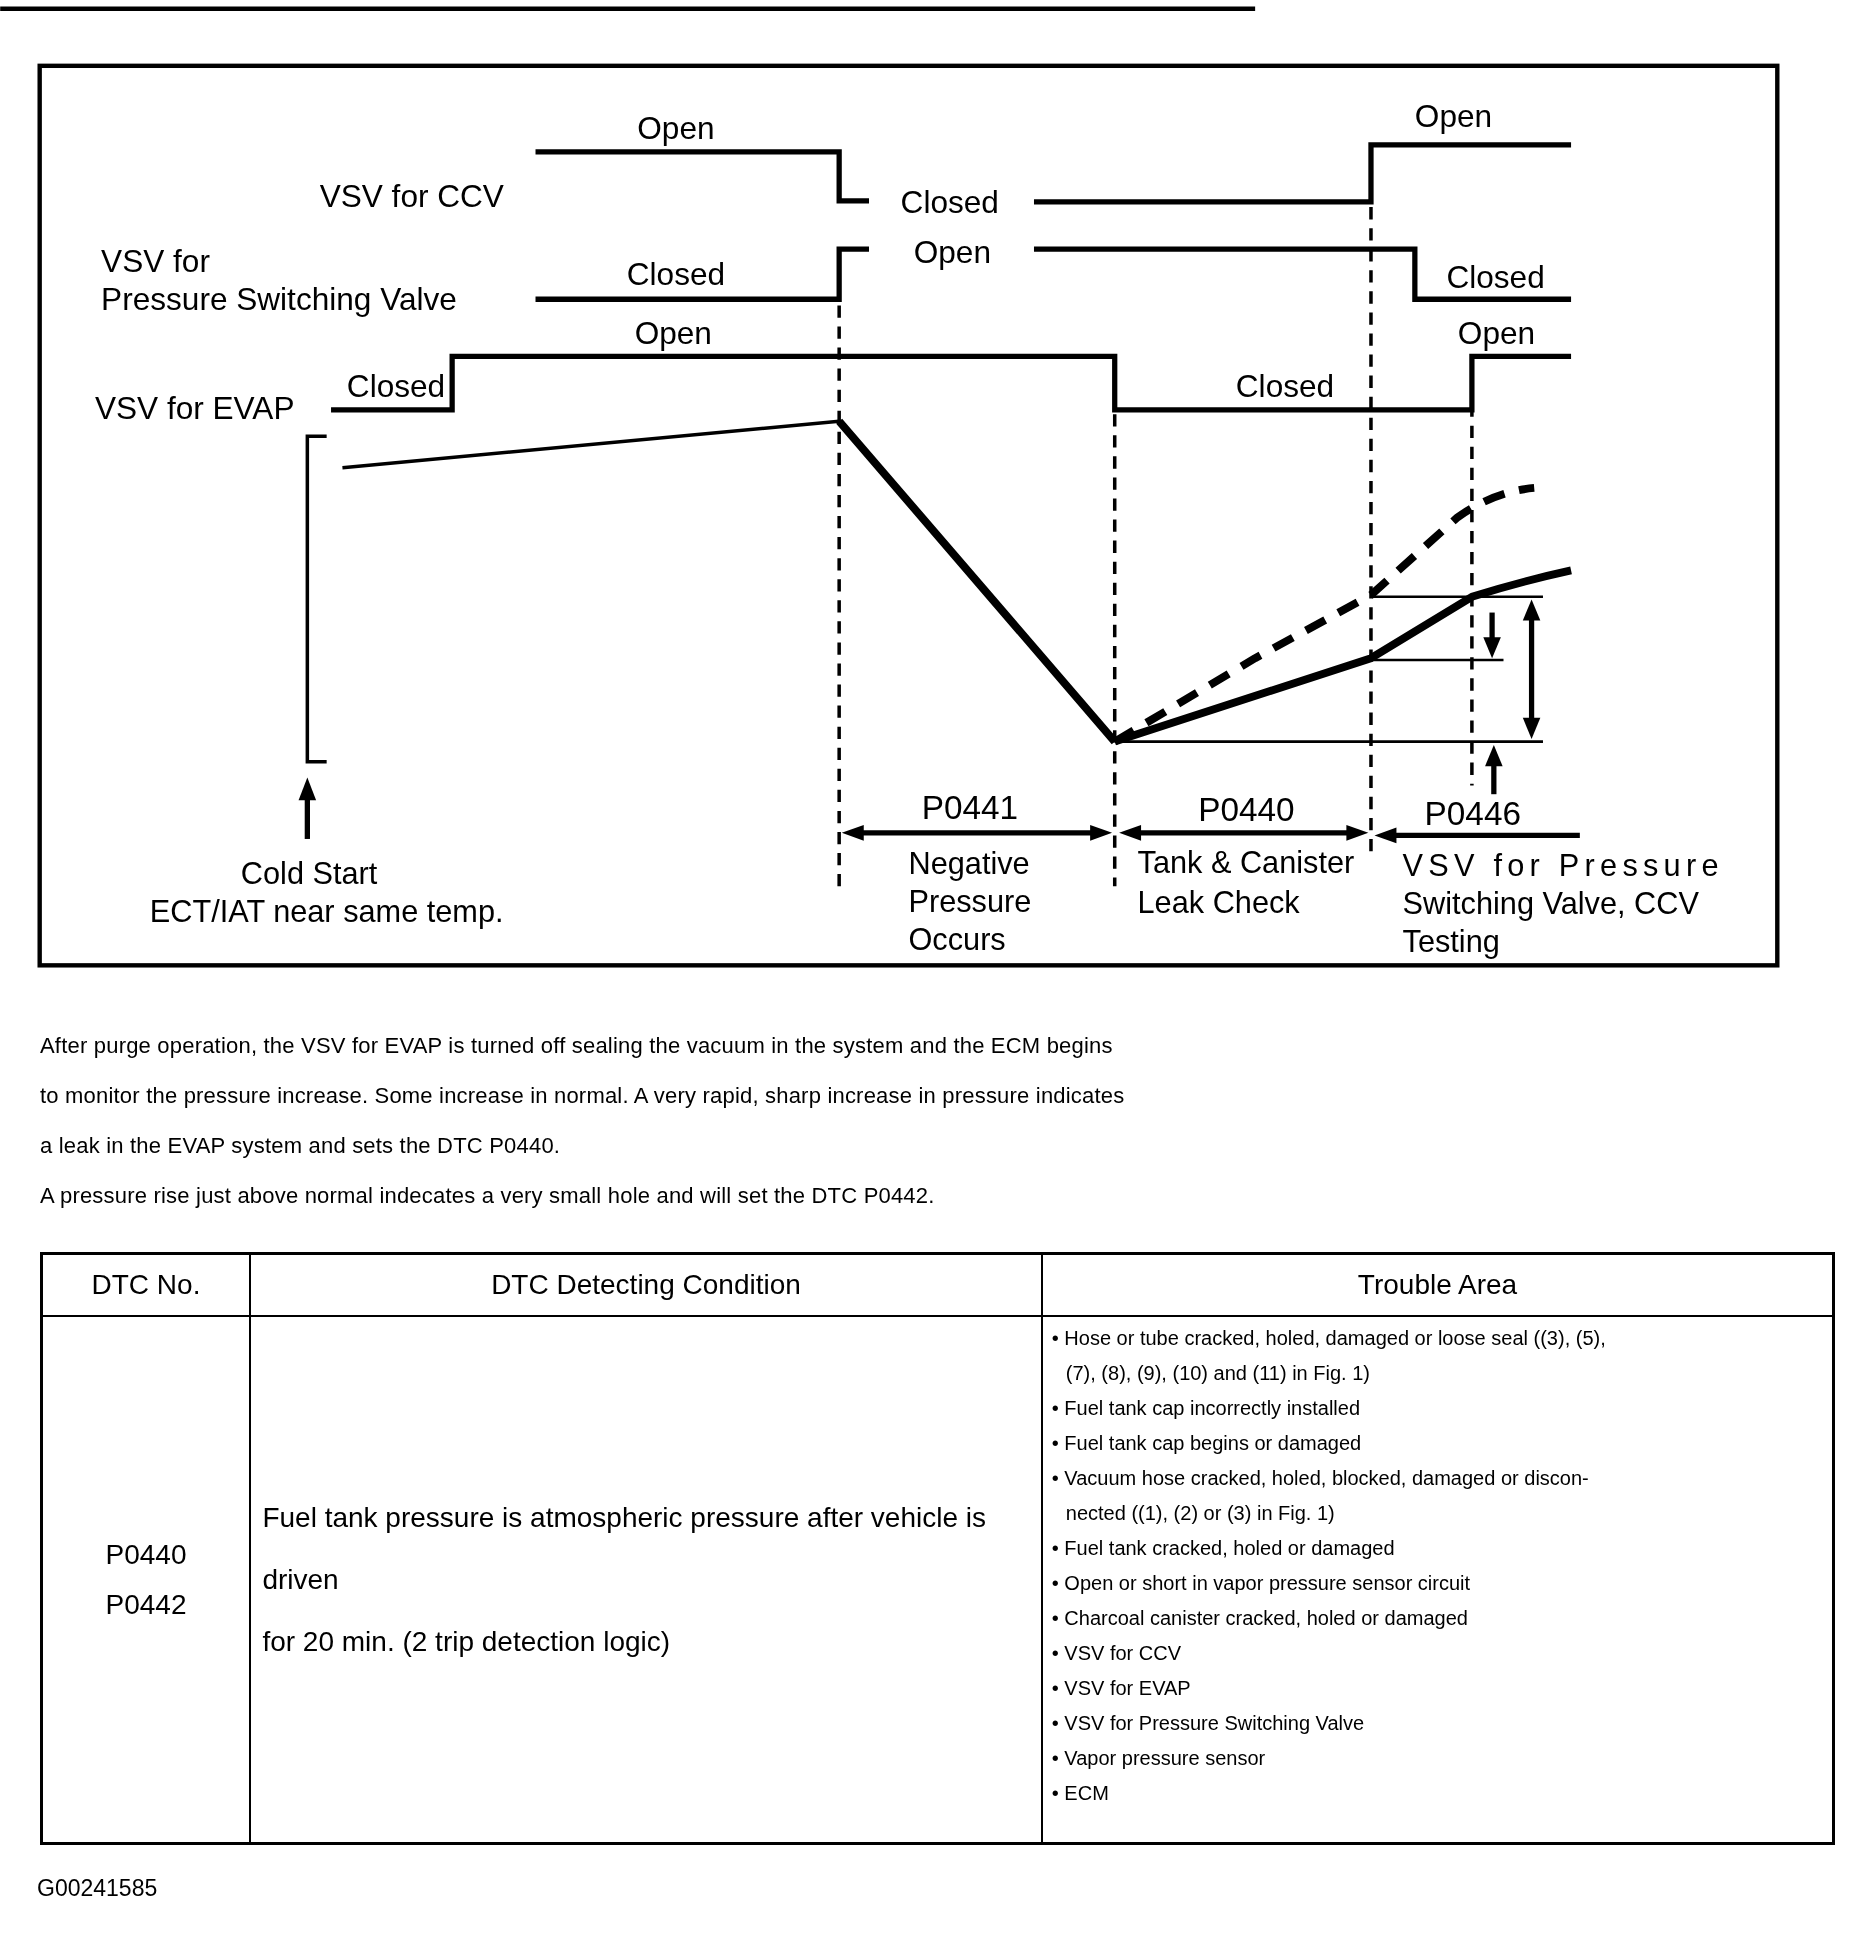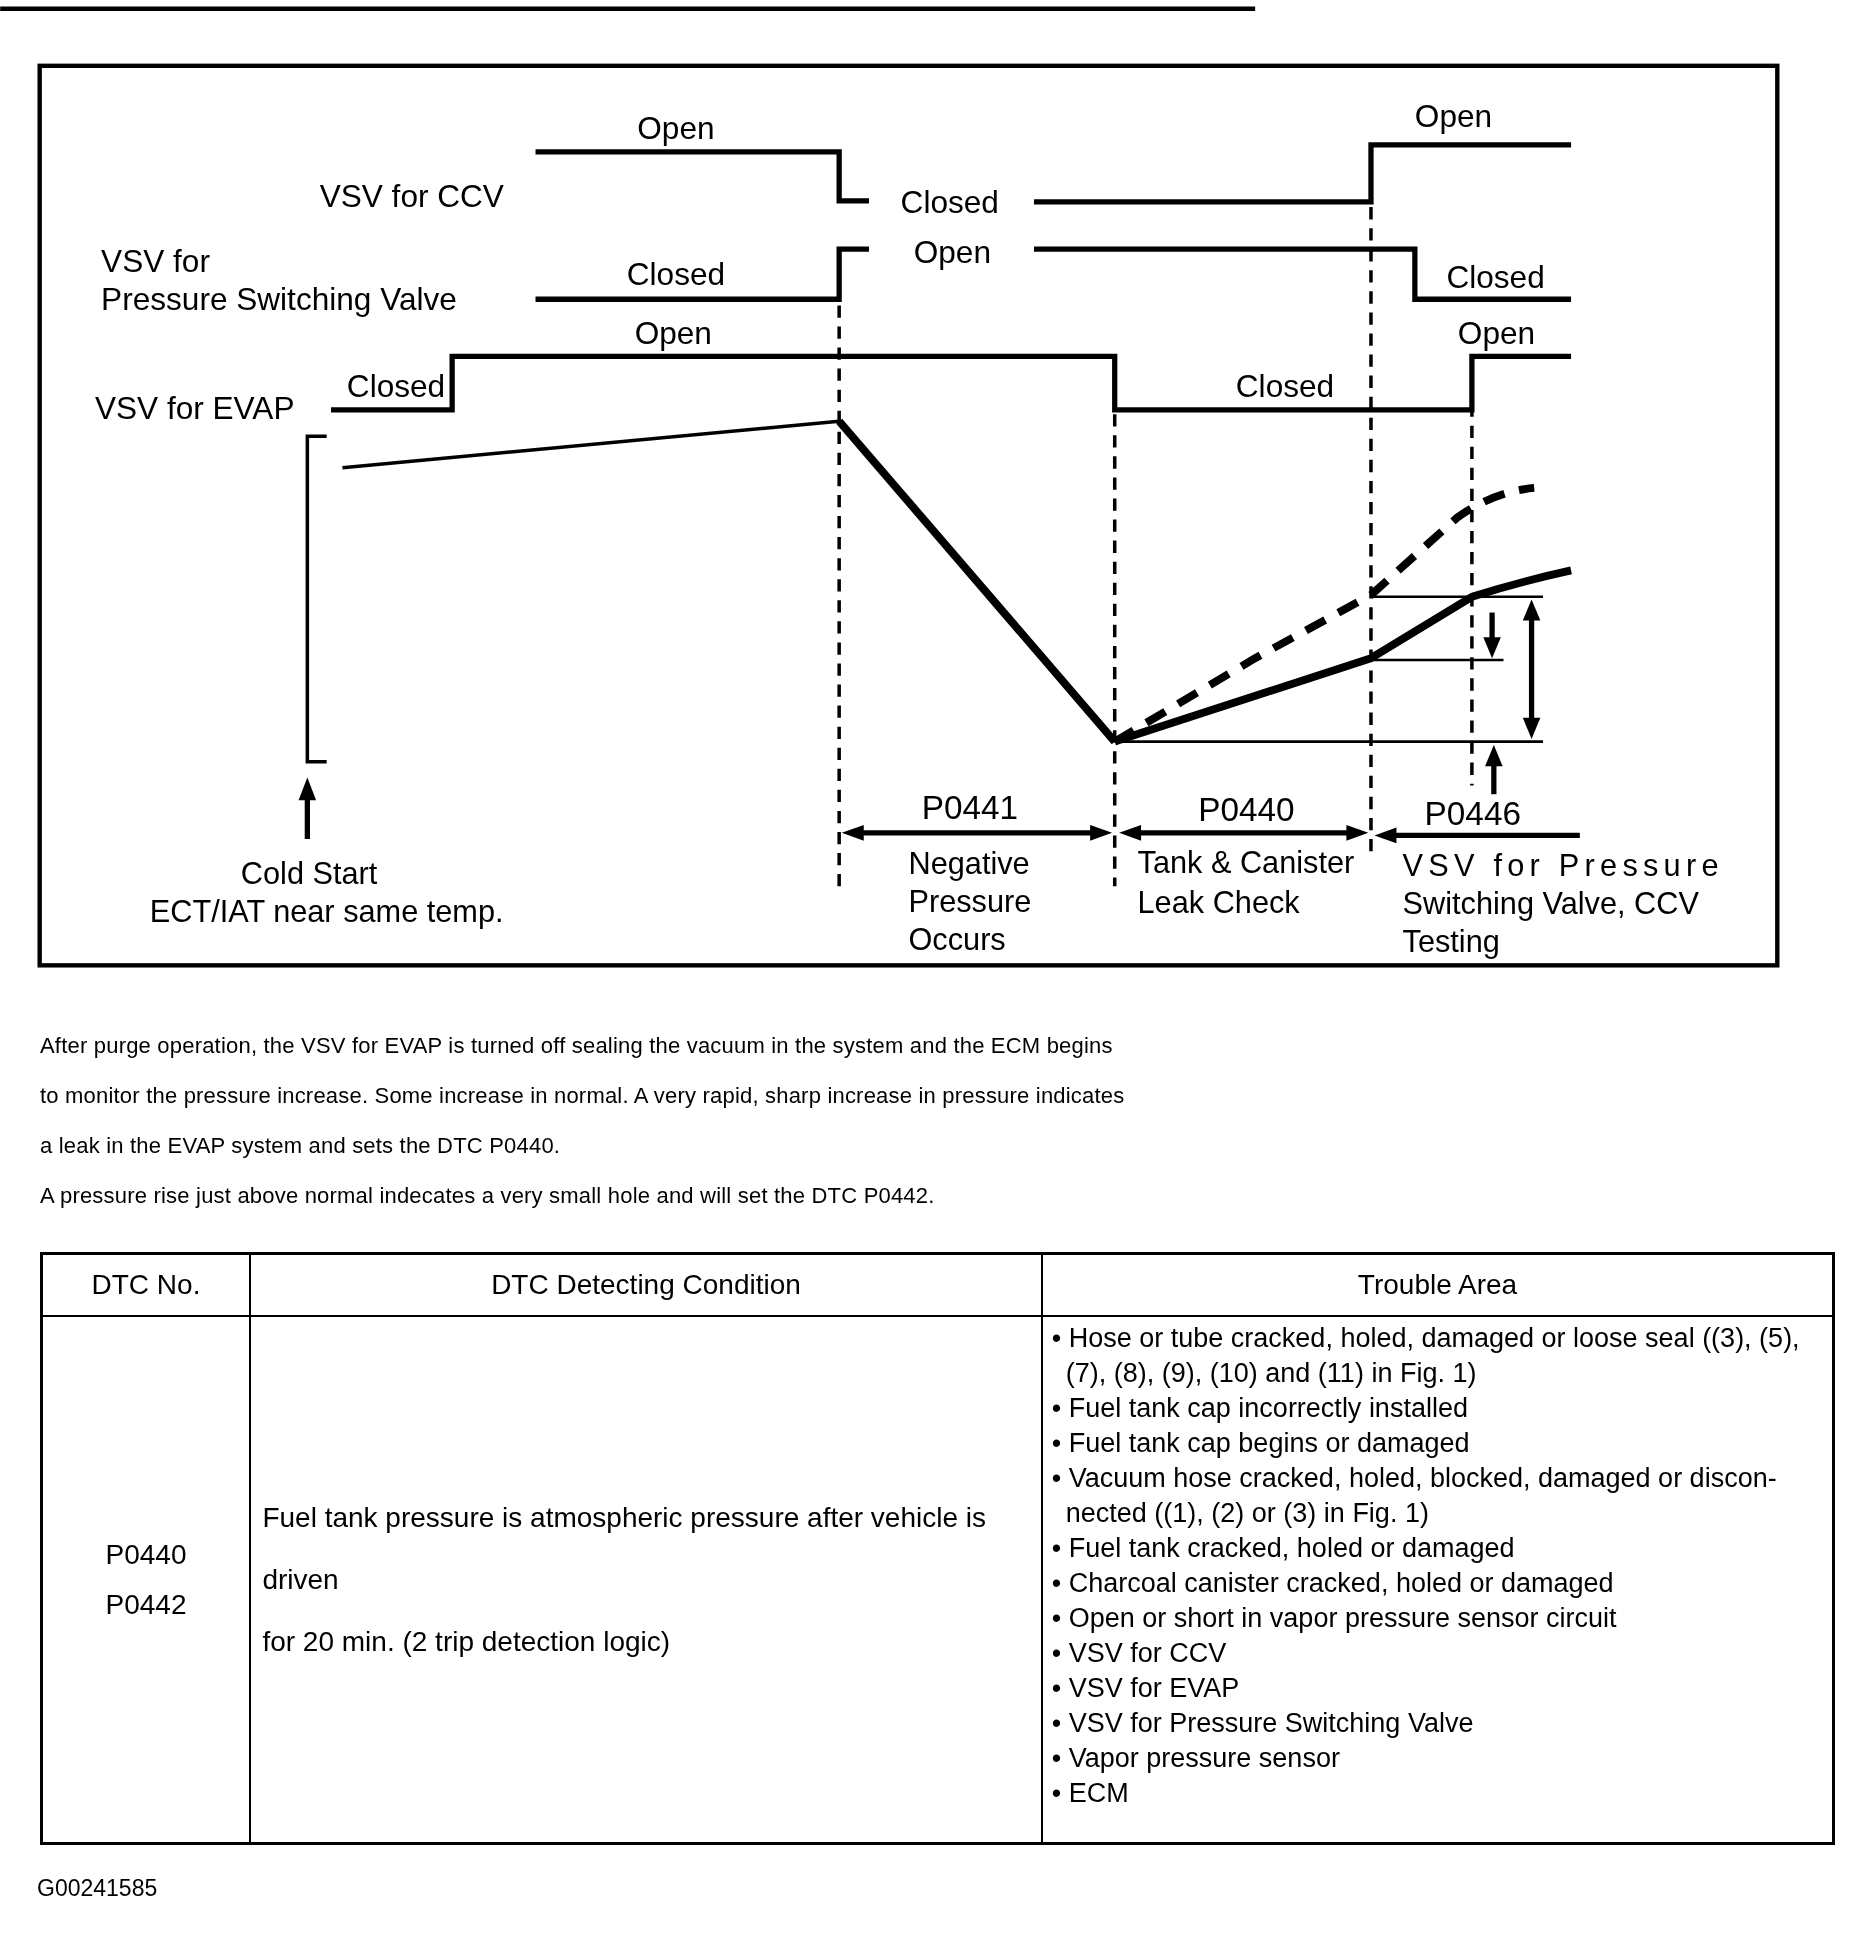--- a/index.html
+++ b/index.html
@@ -17,21 +17,21 @@
              border:3.5px solid #000;box-sizing:border-box;display:grid;
              grid-template-columns:206px 792px 1fr;grid-template-rows:62px 1fr;}
   .th{border-bottom:2.6px solid #000;display:flex;align-items:center;justify-content:center;
       font-size:28px;box-sizing:border-box;}
   .cell{box-sizing:border-box;}
   .vline{border-left:2.6px solid #000;}
   #cell-dtc{display:flex;flex-direction:column;align-items:center;justify-content:center;
             font-size:28px;line-height:50px;}
   #cell-cond{display:flex;flex-direction:column;justify-content:center;
              font-size:28px;line-height:62px;padding-left:11.4px;}
-  #cell-trouble{font-size:27px;line-height:35px;padding:4.4px 3.5px 0 8.8px;}
+  #cell-trouble{font-size:20px;line-height:35px;padding:4.4px 3.5px 0 8.8px;}
   #cell-trouble .cont{padding-left:14px;}
   #footer{position:absolute;left:37px;top:1875px;font-size:23px;}
 </style>
 </head>
 <body>
 
 <div id="page">
 
   <svg width="1867" height="1018" viewBox="0 0 2127 1160" style="position:absolute;left:0;top:0;">
 
@@ -148,22 +148,22 @@
     </div>
 
     <div class="cell vline" id="cell-trouble">
       <div>• Hose or tube cracked, holed, damaged or loose seal ((3), (5),</div>
       <div class="cont">(7), (8), (9), (10) and (11) in Fig. 1)</div>
       <div>• Fuel tank cap incorrectly installed</div>
       <div>• Fuel tank cap begins or damaged</div>
       <div>• Vacuum hose cracked, holed, blocked, damaged or discon-</div>
       <div class="cont">nected ((1), (2) or (3) in Fig. 1)</div>
       <div>• Fuel tank cracked, holed or damaged</div>
+      <div>• Open or short in vapor pressure sensor circuit</div>
       <div>• Charcoal canister cracked, holed or damaged</div>
-      <div>• Open or short in vapor pressure sensor circuit</div>
       <div>• VSV for CCV</div>
       <div>• VSV for EVAP</div>
       <div>• VSV for Pressure Switching Valve</div>
       <div>• Vapor pressure sensor</div>
       <div>• ECM</div>
     </div>
   </div>
 
   <div id="footer">G00241585</div>
 

